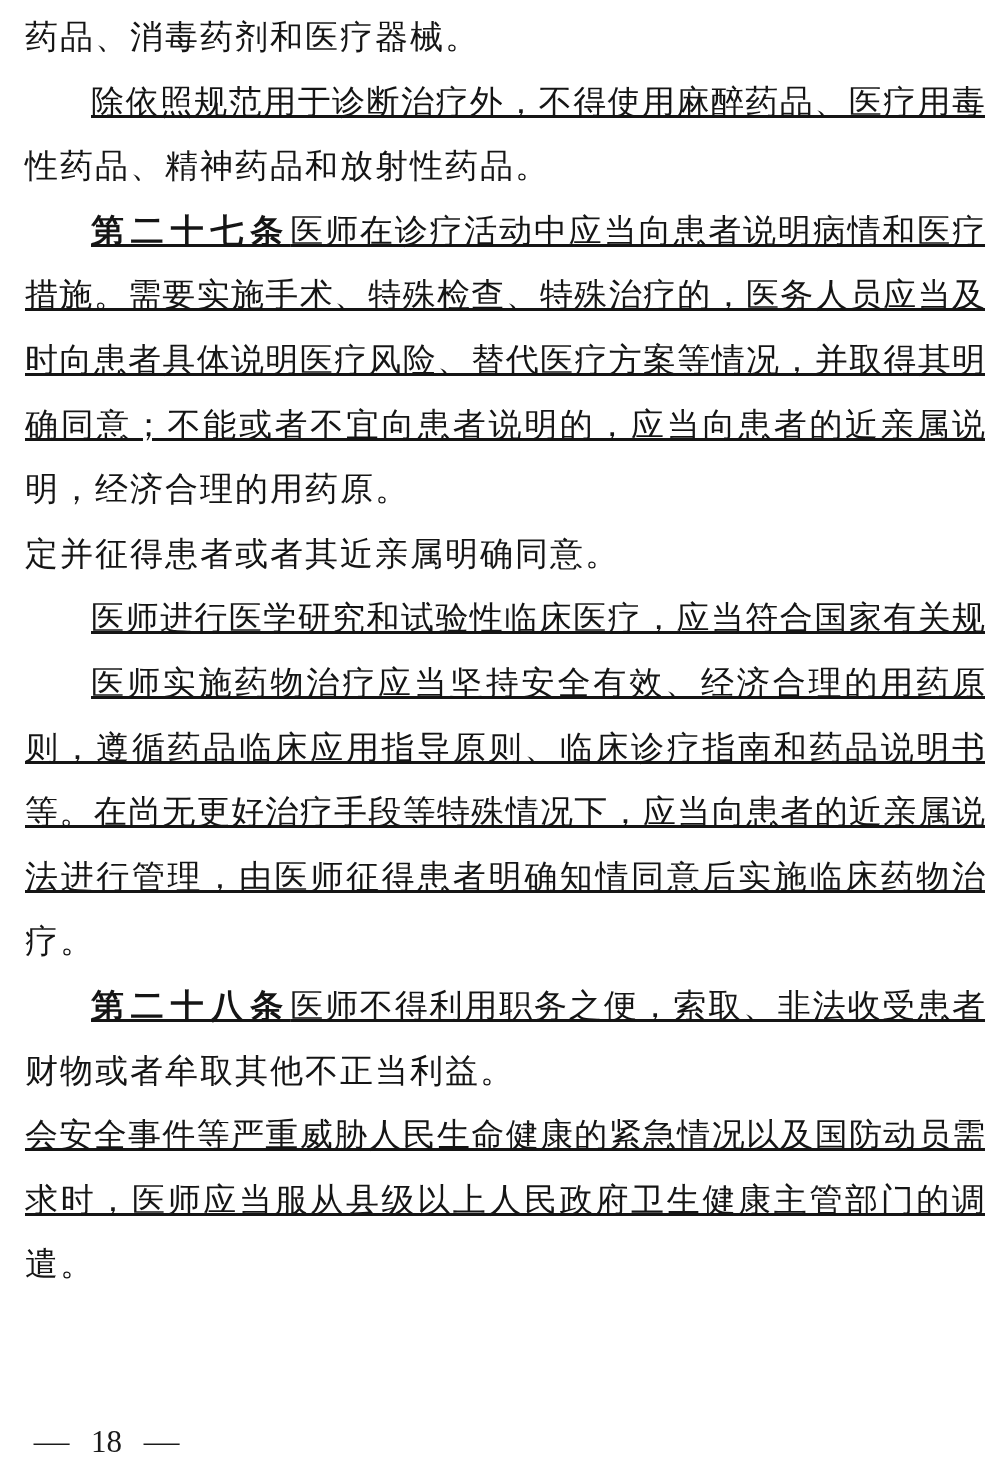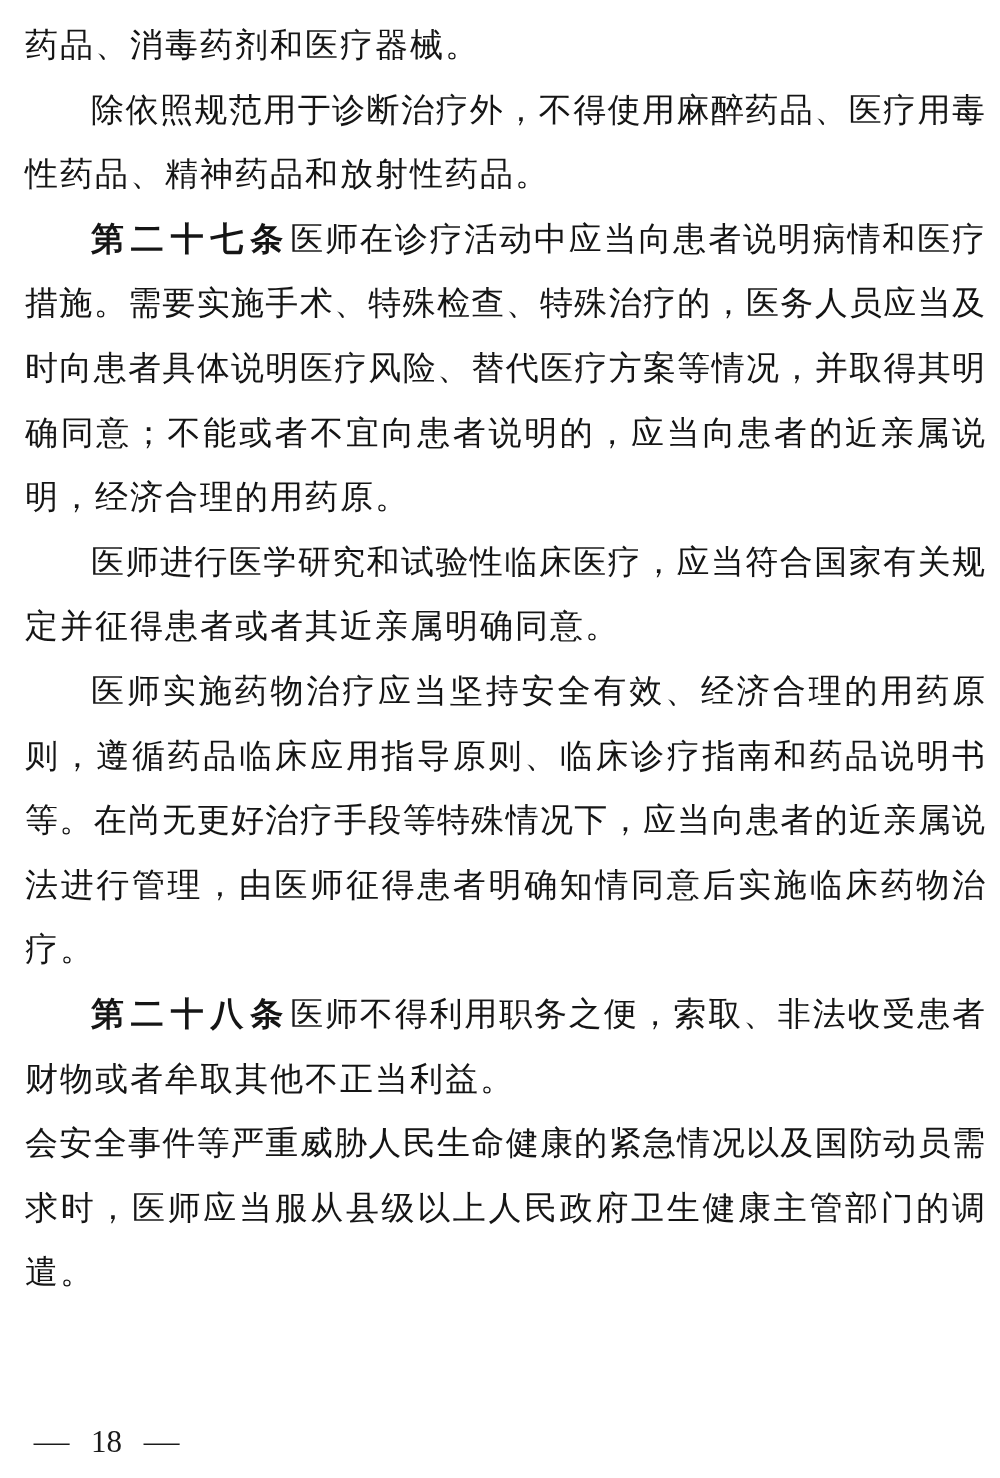--- a/index.html
+++ b/index.html
@@ -8,35 +8,36 @@
     width: 1000px;
     height: 1478px;
     background: #ffffff;
     font-family: "Liberation Serif", serif;
     color: #151515;
     overflow: hidden;
   }
   .doc {
     position: absolute;
     left: 25px;
-    top: 13px;
+    top: 5px;
     width: 960px;
   }
   .line {
     font-size: 33px;
     line-height: 64.6px;
     height: 64.6px;
     letter-spacing: 2px;
     white-space: nowrap;
   }
   .line.j {
     letter-spacing: 0;
     white-space: normal;
     text-align: justify;
     text-align-last: justify;
+    text-decoration: underline;
     -moz-text-align-last: justify;
   }
   .line.ind { text-indent: 66px; }
   .hd {
     font-family: "Liberation Sans", sans-serif;
     font-weight: 700;
     letter-spacing: 5px;
     margin-right: 0;
   }
   .footer {
@@ -60,22 +61,22 @@
 
   <div class="doc">
       <div class="line">药品、消毒药剂和医疗器械。</div>
       <div class="line j ind">除依照规范用于诊断治疗外，不得使用麻醉药品、医疗用毒</div>
       <div class="line">性药品、精神药品和放射性药品。</div>
       <div class="line j ind"><b class="hd">第二十七条</b><span>医师在诊疗活动中应当向患者说明病情和医疗</span></div>
       <div class="line j">措施。需要实施手术、特殊检查、特殊治疗的，医务人员应当及</div>
       <div class="line j">时向患者具体说明医疗风险、替代医疗方案等情况，并取得其明</div>
       <div class="line j">确同意；不能或者不宜向患者说明的，应当向患者的近亲属说</div>
       <div class="line">明，经济合理的用药原。</div>
+      <div class="line">定并征得患者或者其近亲属明确同意。</div>
       <div class="line j ind">医师进行医学研究和试验性临床医疗，应当符合国家有关规</div>
-      <div class="line">定并征得患者或者其近亲属明确同意。</div>
       <div class="line j ind">医师实施药物治疗应当坚持安全有效、经济合理的用药原</div>
       <div class="line j">则，遵循药品临床应用指导原则、临床诊疗指南和药品说明书</div>
       <div class="line j">等。在尚无更好治疗手段等特殊情况下，应当向患者的近亲属说</div>
       <div class="line j">法进行管理，由医师征得患者明确知情同意后实施临床药物治</div>
       <div class="line">疗。</div>
       <div class="line j ind"><b class="hd">第二十八条</b><span>医师不得利用职务之便，索取、非法收受患者</span></div>
       <div class="line">财物或者牟取其他不正当利益。</div>
       <div class="line j">会安全事件等严重威胁人民生命健康的紧急情况以及国防动员需</div>
       <div class="line j">求时，医师应当服从县级以上人民政府卫生健康主管部门的调</div>
       <div class="line">遣。</div>

